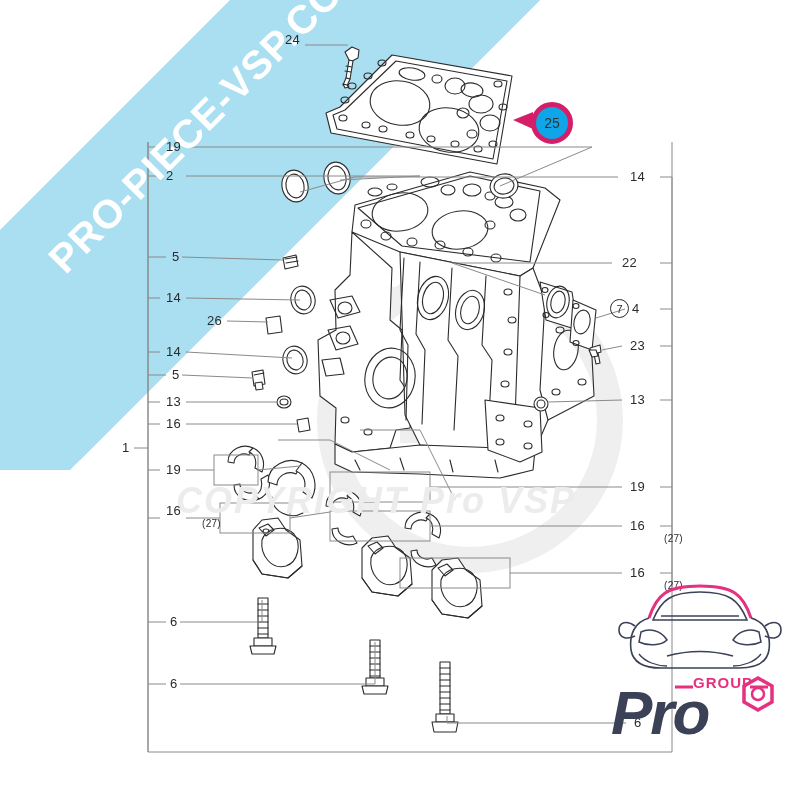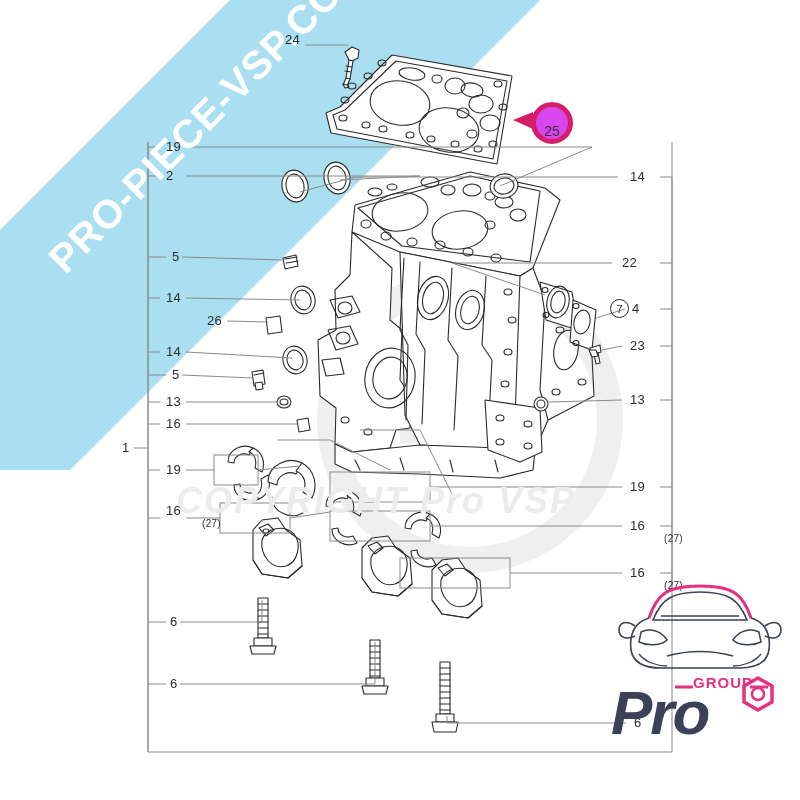--- a/index.html
+++ b/index.html
@@ -15,22 +15,22 @@
            white-space:nowrap;letter-spacing:1px;}
   .wm-center{position:absolute;font-size:36px;font-style:italic;font-weight:bold;
              color:#ececec;white-space:nowrap;letter-spacing:2px;}
   .logo{position:absolute;}
   .logo-pro{font-size:62px;font-weight:bold;font-style:italic;color:#3b4157;
             letter-spacing:-2px;line-height:1;}
   .logo-vsp{font-size:70px;font-weight:bold;font-style:italic;color:#5bc7ea;
             letter-spacing:-1px;line-height:1;}
   .logo-group{font-size:15px;font-weight:bold;color:#e5317f;letter-spacing:1px;}
   .badge25{position:absolute;width:42px;height:42px;border-radius:50%;
-           border:5px solid #d41f68;background:#d946ef;box-sizing:border-box;
-           display:flex;align-items:flex-end;justify-content:center;
+           border:5px solid #d41f68;background:#0ea5e9;box-sizing:border-box;
+           display:flex;align-items:center;justify-content:center;
            font-size:14px;color:#333;}
   .circ7{position:absolute;width:19px;height:19px;border-radius:50%;
          border:1.6px solid #2b2b2b;box-sizing:border-box;display:flex;
          align-items:center;justify-content:center;font-size:11px;color:#2b2b2b;}
 </style>
 </head>
 <body>
 
 <div id="stage">
 

